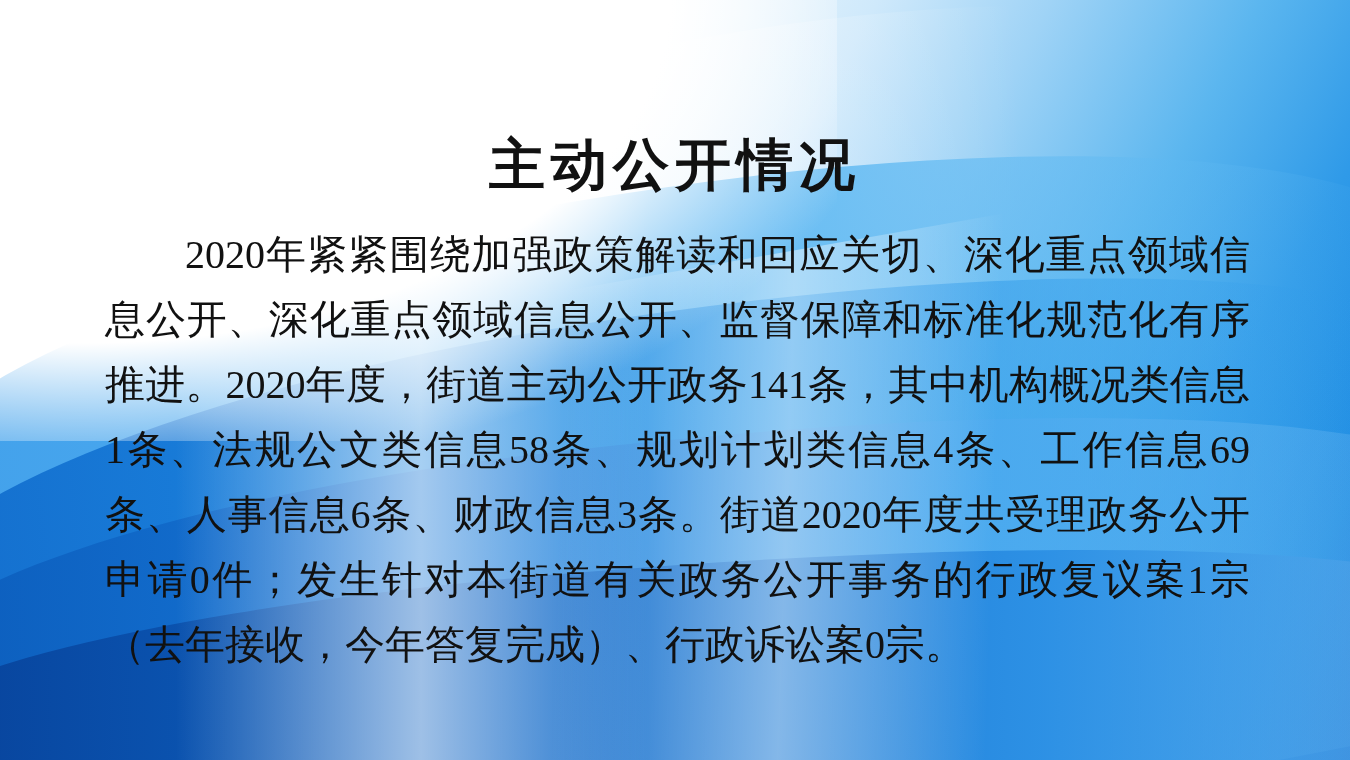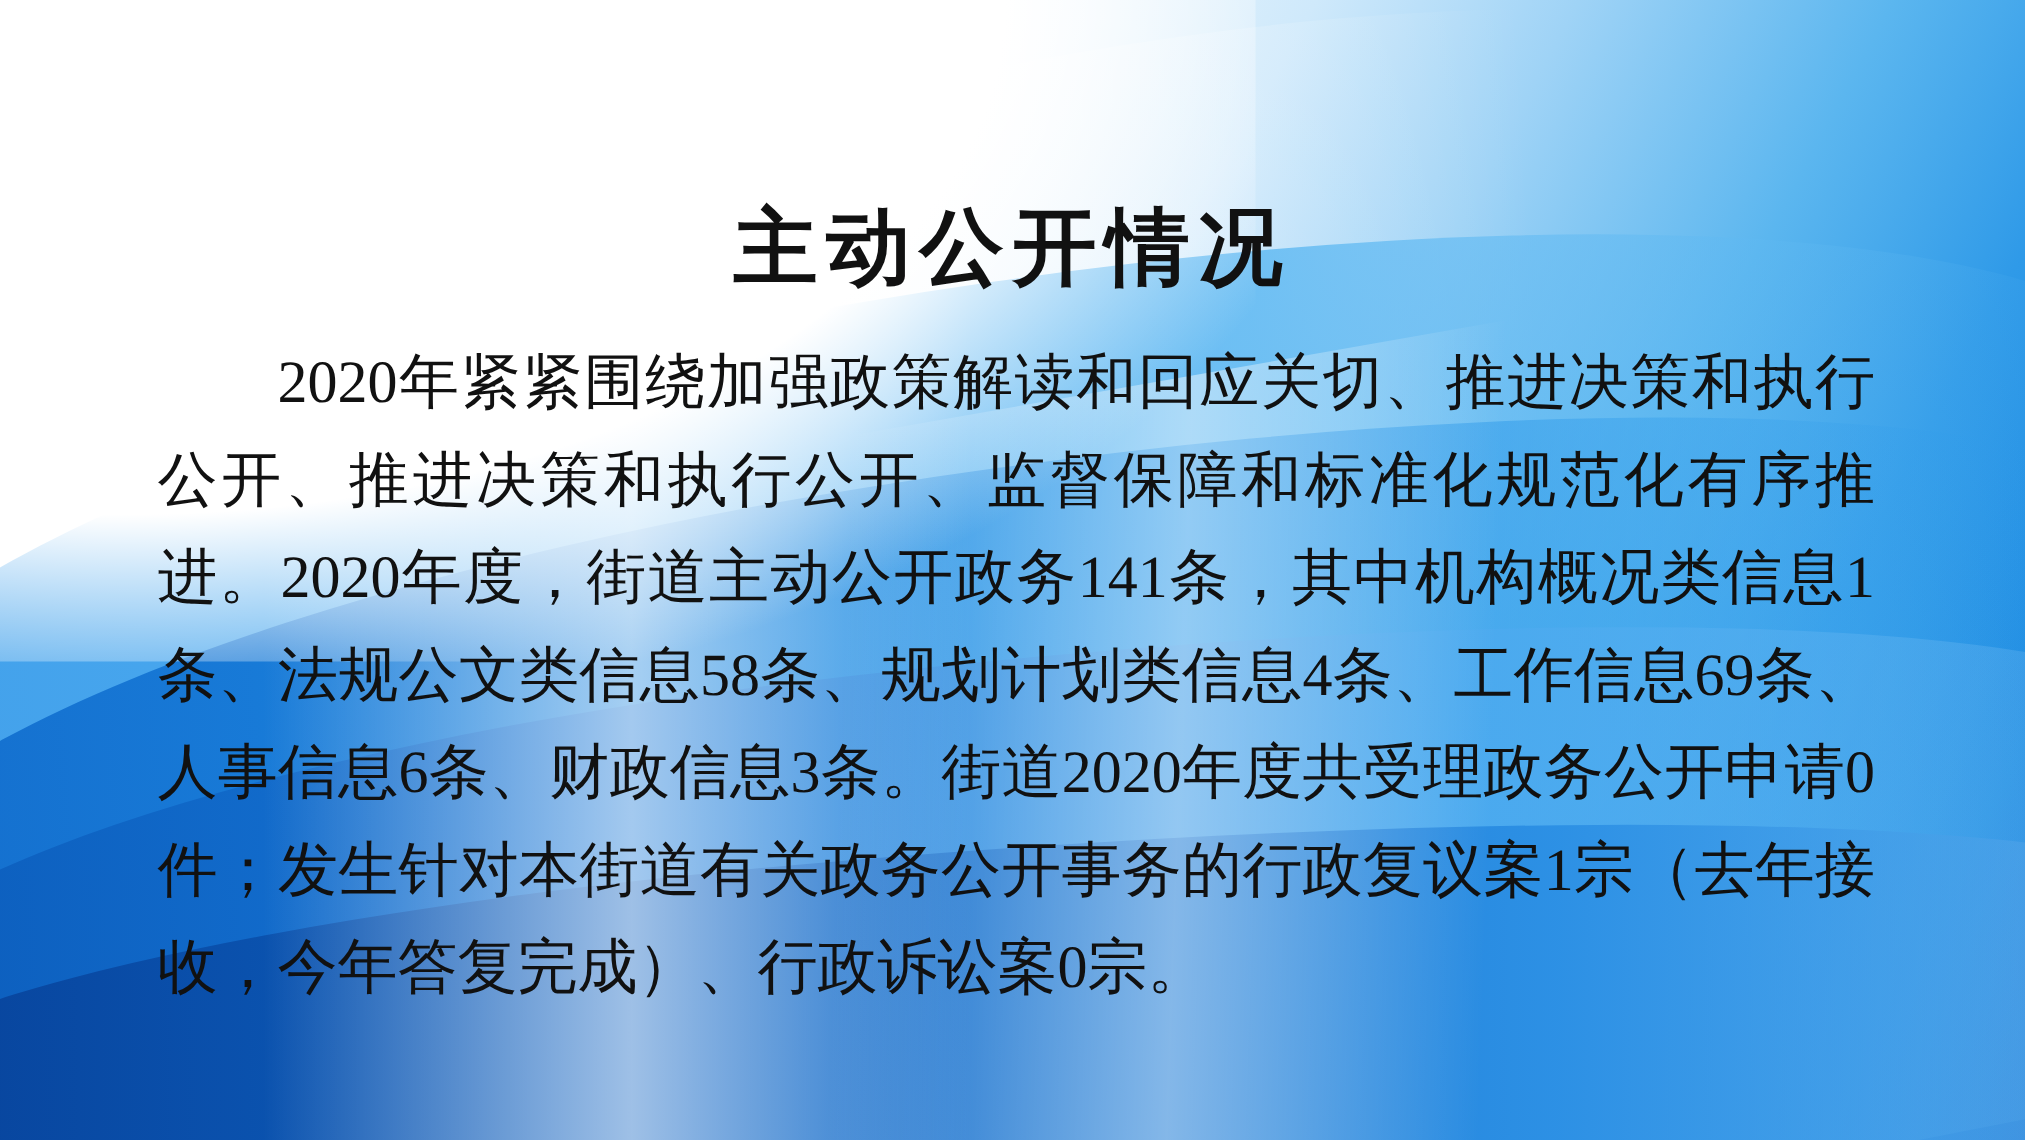--- a/index.html
+++ b/index.html
@@ -150,16 +150,16 @@
     <div class="wave w3"></div>
     <div class="wave w4"></div>
     <div class="wave w5"></div>
     <div class="sheen"></div>
     <div class="sheen2"></div>
     <div class="corner-white"></div>
   </div>
 
   <div class="content">
     <div class="slide-title">主动公开情况</div>
-    <div class="body-text">2020年紧紧围绕加强政策解读和回应关切、推进决策和执行公开、推进决策和执行公开、监督保障和标准化规范化有序推进。2020年度，街道主动公开政务141条，其中机构概况类信息1条、法规公文类信息58条、规划计划类信息4条、工作信息69条、人事信息6条、财政信息3条。街道2020年度共受理政务公开申请0件；发生针对本街道有关政务公开事务的行政复议案1宗（去年接收，今年答复完成）、行政诉讼案0宗。</div>
+    <div class="body-text">2020年紧紧围绕加强政策解读和回应关切、深化重点领域信息公开、深化重点领域信息公开、监督保障和标准化规范化有序推进。2020年度，街道主动公开政务141条，其中机构概况类信息1条、法规公文类信息58条、规划计划类信息4条、工作信息69条、人事信息6条、财政信息3条。街道2020年度共受理政务公开申请0件；发生针对本街道有关政务公开事务的行政复议案1宗（去年接收，今年答复完成）、行政诉讼案0宗。</div>
   </div>
 
 </div>
 
 </body></html>

